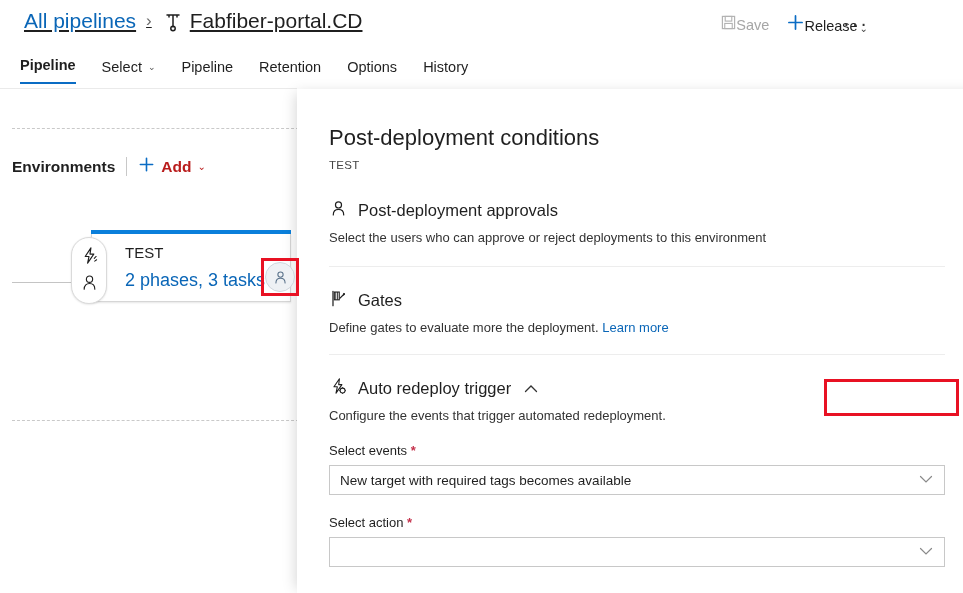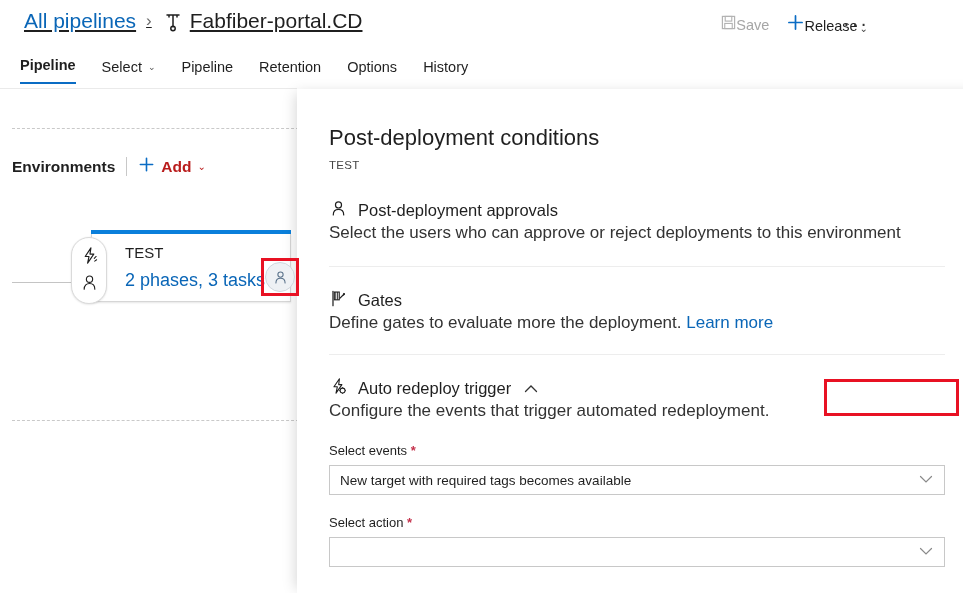--- a/index.html
+++ b/index.html
@@ -105,21 +105,21 @@
     width: 26px; height: 26px;
     display: flex; align-items: center; justify-content: center;
     cursor: pointer; color: #0a6cc4;
   }
   .panel-title { position: absolute; left: 32px; top: 36px; font-size: 22px; color: #1f1f1f; }
   .panel-subtitle { position: absolute; left: 32px; top: 70px; font-size: 11.5px; color: #444; letter-spacing: .3px; }
 
   .section { position: absolute; left: 32px; width: 616px; }
   .sec-head { display: flex; align-items: center; gap: 10px; }
   .sec-title { font-size: 16.5px; color: #1f1f1f; }
-  .sec-desc { font-size: 17px; color: #333; line-height: 1.35; }
+  .sec-desc { margin-top: 7px; font-size: 13px; color: #333; line-height: 1.35; }
   .sec-desc a { color: #0a66b7; text-decoration: none; cursor: pointer; }
   .sec-rule { position: absolute; left: 32px; width: 616px; height: 1px; background: #ededed; }
   .chevron-up { color: #333; font-size: 13px; margin-left: 3px; cursor: pointer; display:inline-flex; }
   .redbox-toggle {
     position: absolute; left: 824px; top: 379px;
     width: 135px; height: 37px; border: 3px solid #e81123;
     z-index: 8; pointer-events: none;
   }
 
   

